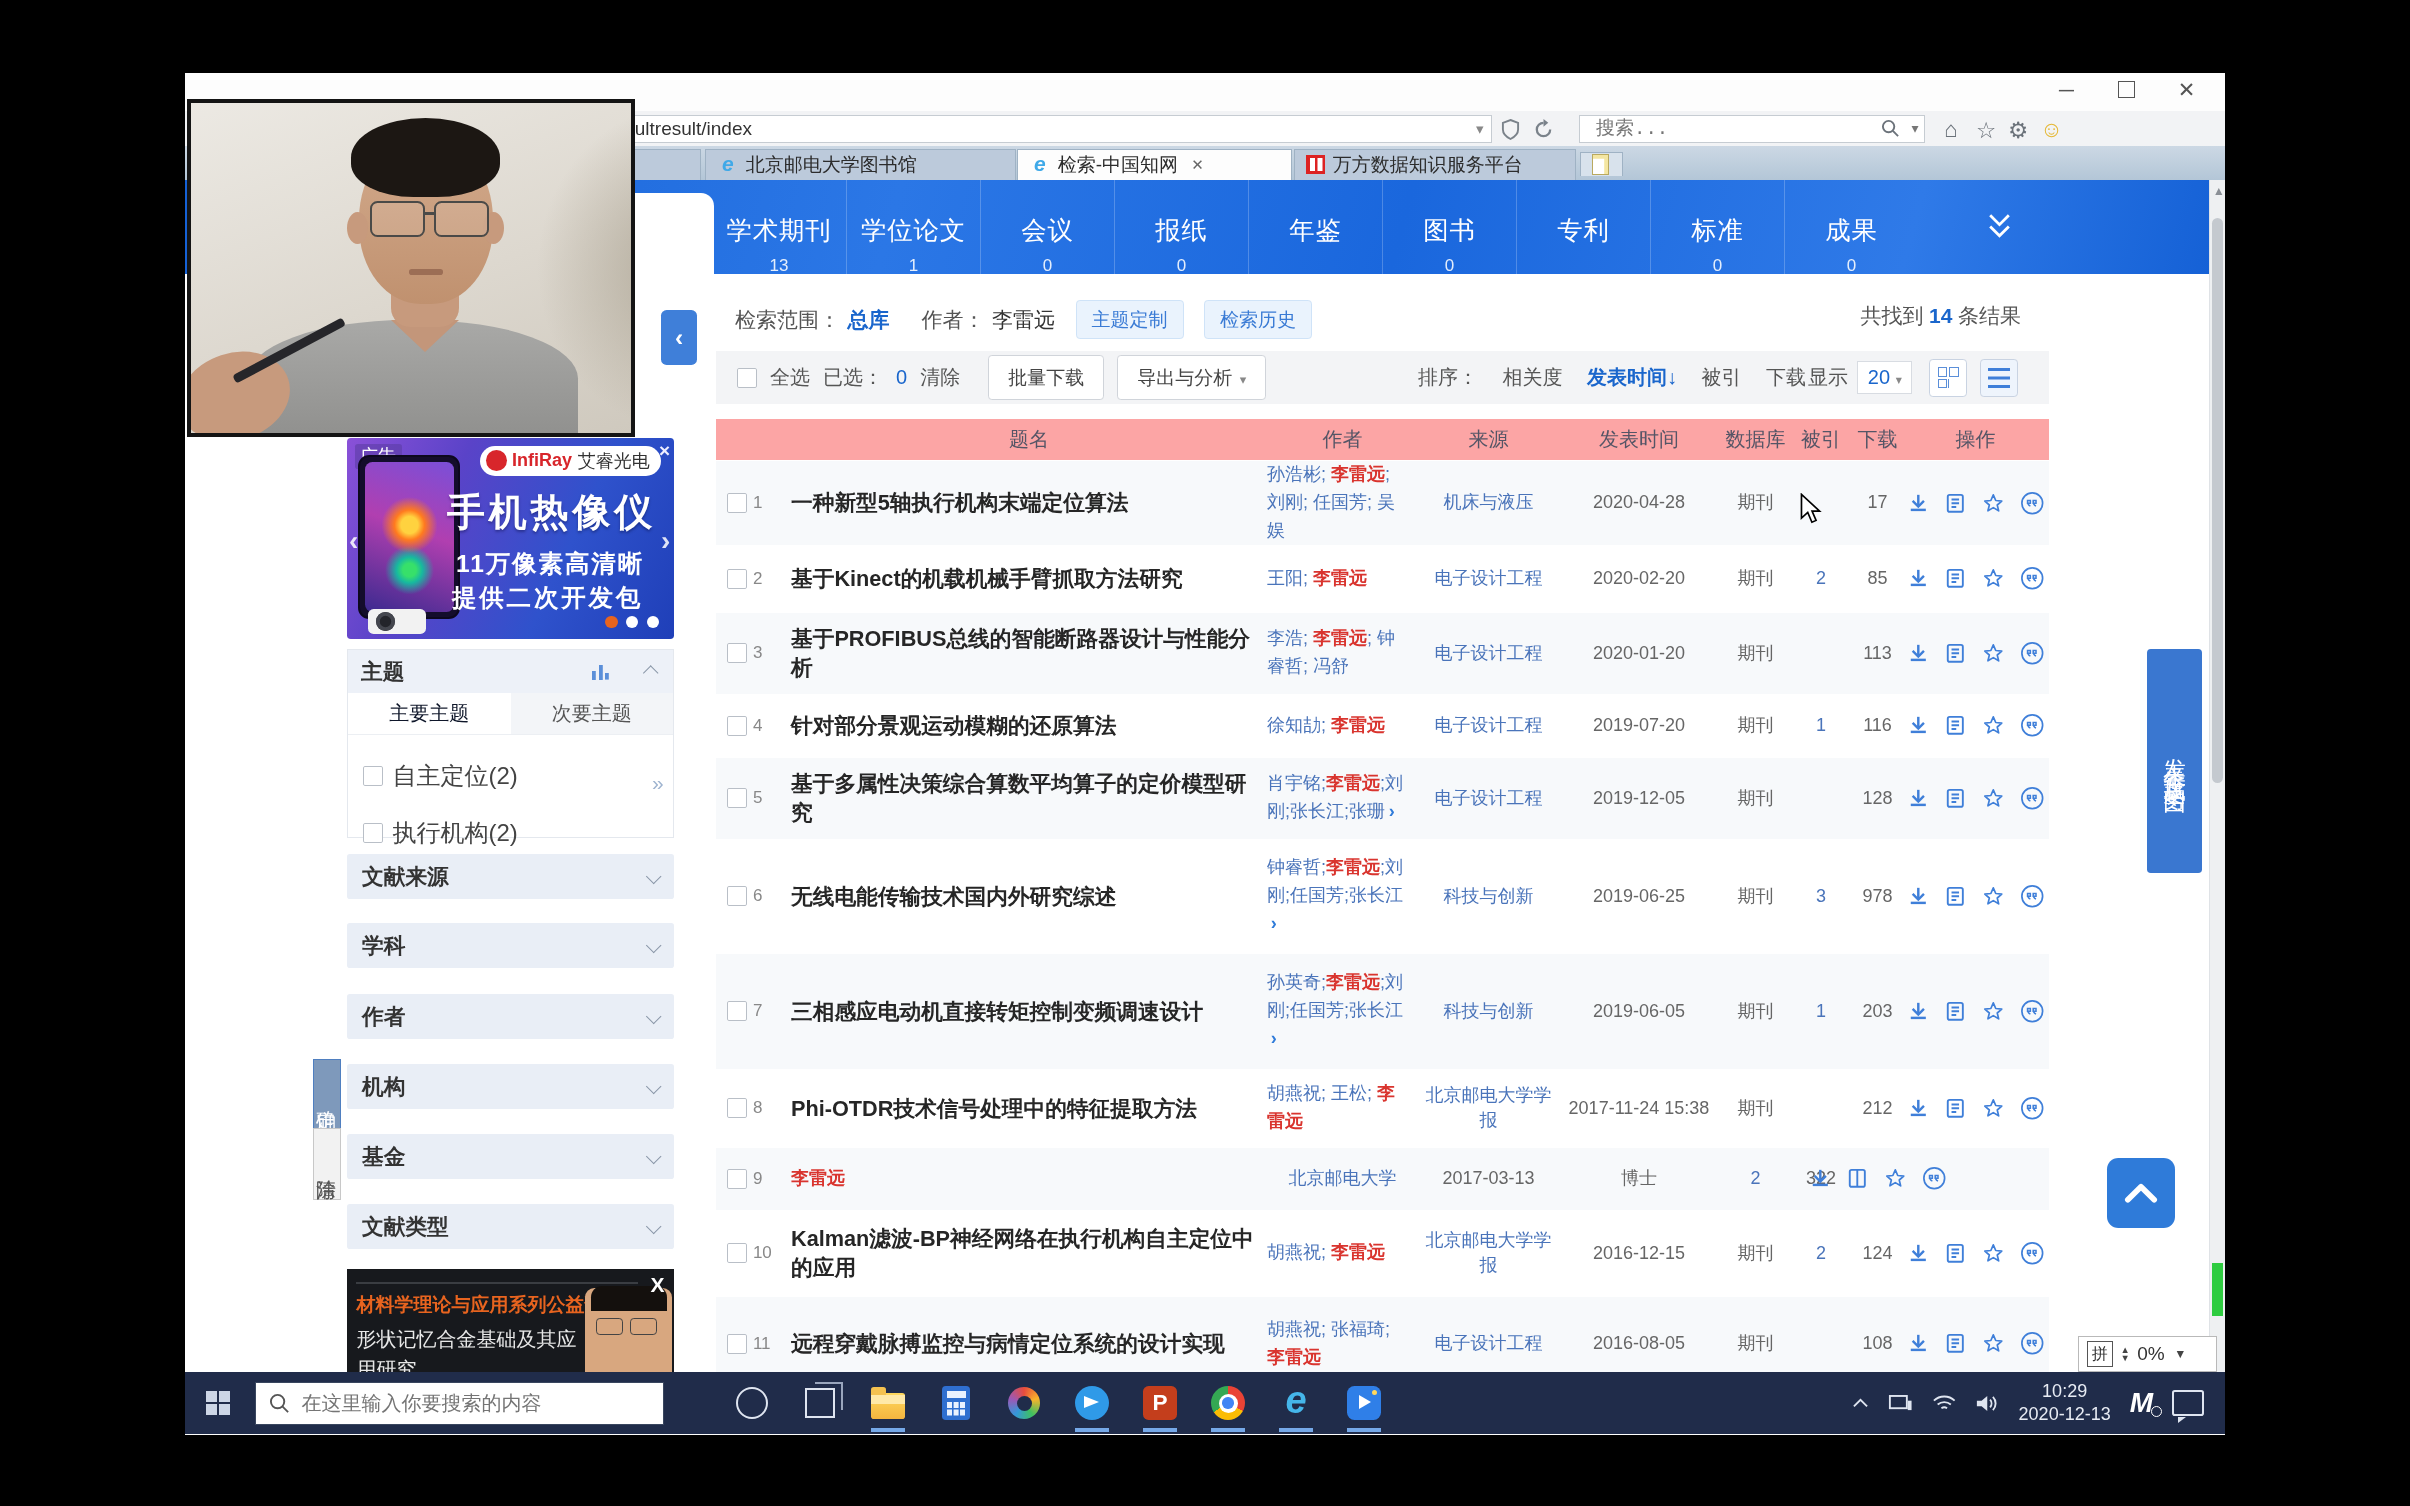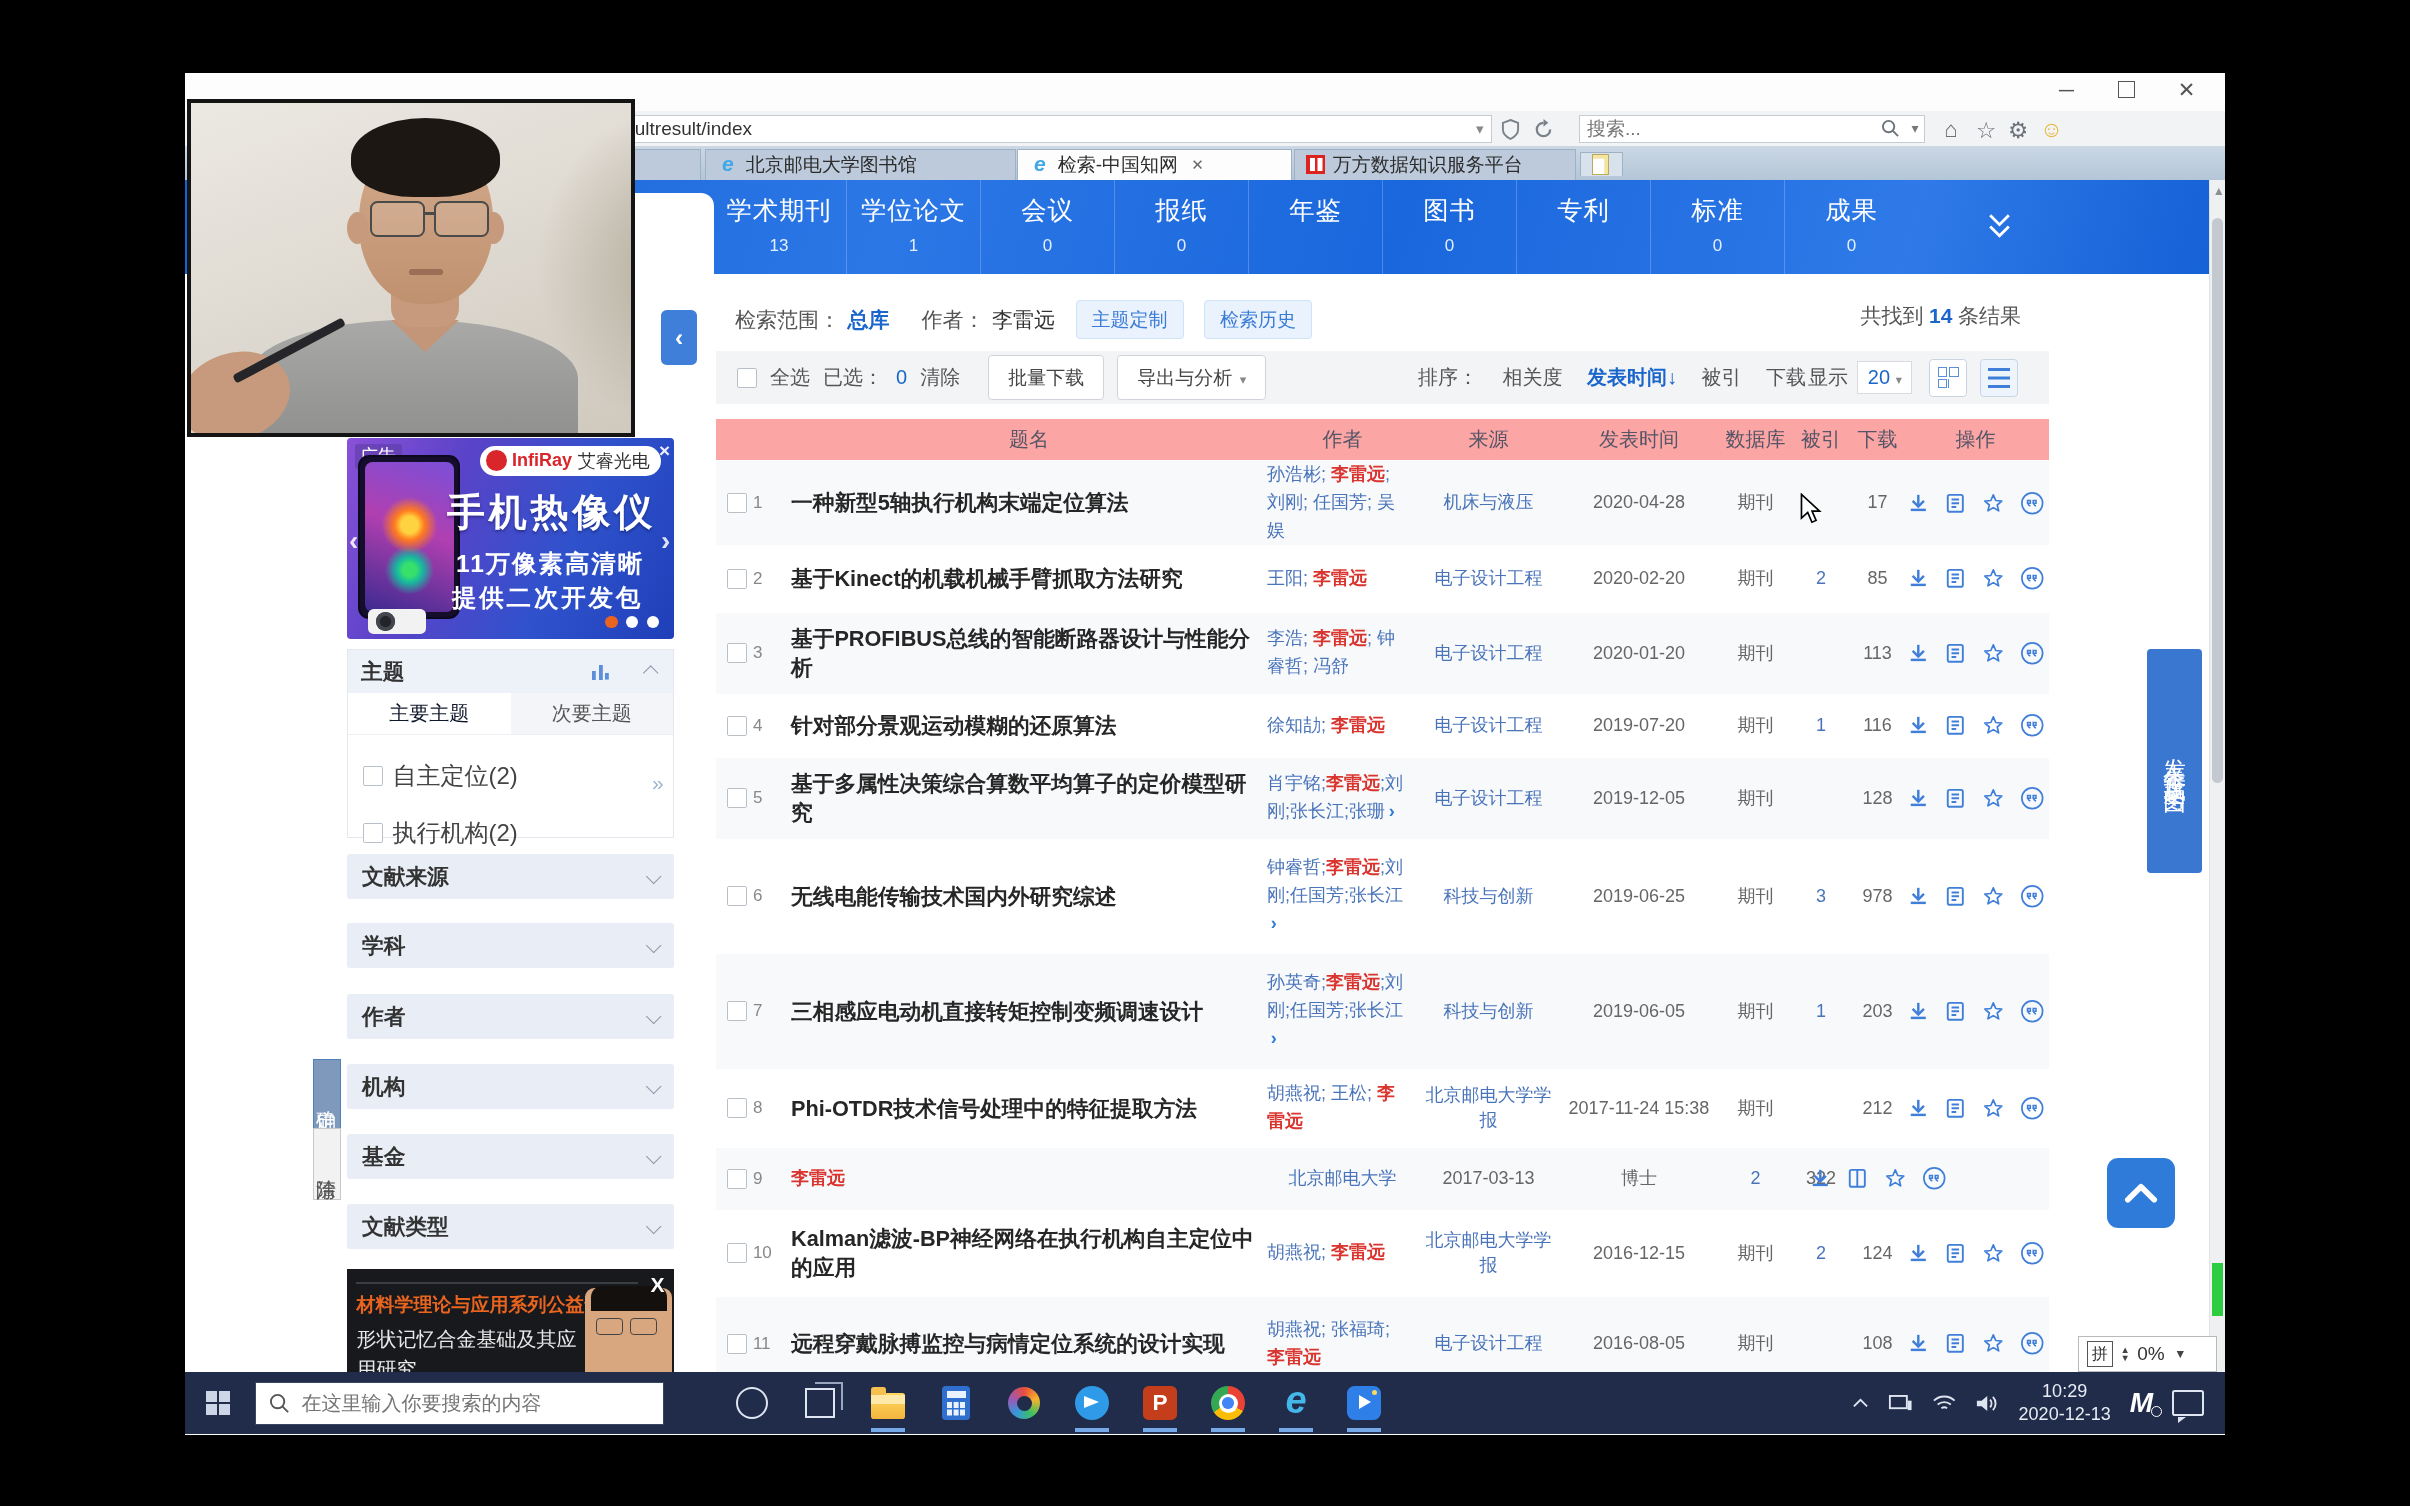--- a/index.html
+++ b/index.html
@@ -10,42 +10,42 @@
   #titlebar{position:absolute;left:0;top:0;width:2040px;height:38px;background:#fdfdfd;}
   .win-controls{position:absolute;right:24.5px;top:3.8px;display:flex;gap:32px;color:#555;}
   .win-controls .wc{width:28px;height:26px;display:flex;align-items:center;justify-content:center;font-size:21px;cursor:default;}
   .wc-max i{display:block;width:15px;height:15px;border:1.9px solid #555;}
   #addrbar{position:absolute;left:0;top:38px;width:2040px;height:36px;background:#f2f3f5;border-bottom:0.9px solid #d9dde1;}
   .addr-field{position:absolute;left:320px;top:3.8px;width:985px;height:26px;background:#fff;border:0.9px solid #c6ccd2;display:flex;align-items:center;}
   .addr-field .url{font-size:19px;color:#333;margin-left:9.4px;white-space:nowrap;}
   .addr-caret{position:absolute;right:7.5px;top:3.8px;color:#888;font-size:15px;}
   .mini-ico{position:absolute;top:7.5px;color:#7a828a;}
   .search-field{position:absolute;left:1394px;top:3.8px;width:344px;height:26px;background:#fff;border:0.9px solid #c6ccd2;display:flex;align-items:center;}
-  .search-field input{border:0;outline:0;font-size:19px;color:#888;margin-left:5px;width:264px;background:transparent;font-family:Liberation Sans, sans-serif;}
+  .search-field input{border:0;outline:0;font-size:19px;color:#888;margin-left:14px;width:264px;background:transparent;font-family:Liberation Mono, monospace;}
   .sf-ico{position:absolute;right:24.5px;top:2.8px;}
   .sf-caret{position:absolute;right:5.6px;top:3.8px;color:#777;font-size:14px;}
   .chrome-ico{position:absolute;top:5.6px;font-size:22.6px;color:#6b727a;}
   .smiley{color:#e5b836 !important;}
   
   #tabstrip{position:absolute;left:0;top:73px;width:2040px;height:34px;background:linear-gradient(#ccd8e4,#b3c6d7);}
   .tab{position:absolute;top:2.8px;height:31px;display:flex;align-items:center;font-size:19px;color:#2c2c2c;background:#bccadb;border:0.9px solid #9fb2c4;border-bottom:0;padding:0 11.3px;box-sizing:border-box;}
   .tab.active{background:#fdfdfd;}
   .tab .tlabel{white-space:nowrap;overflow:hidden;}
   .tab .tclose{margin-left:13px;color:#666;font-size:15px;}
   .ie-glyph{display:inline-block;width:21px;height:21px;border-radius:50%;color:#3fa9e8;font-size:21px;font-weight:bold;font-style:italic;line-height:19px;text-align:center;margin-right:7.5px;}
   .wf-glyph{display:inline-block;width:19px;height:19px;background:#d22;margin-right:7.5px;position:relative;}
   .wf-glyph::after{content:"";position:absolute;left:3.8px;top:2.8px;width:4.7px;height:13px;background:#fff;box-shadow:7.5px 0 0 #fff;}
   .page-glyph{display:inline-block;width:15px;height:19px;background:#fff;border:0.9px solid #b9a95f;box-shadow:inset -3.8px 3.8px 0 #f4e6a2;}
   
   #page{position:absolute;left:0;top:107px;width:2040px;height:1192px;background:#fff;overflow:hidden;}
   #cnki-nav{position:absolute;left:0;top:0;width:2024px;height:94px;
      background:linear-gradient(105deg,#1561d6 0%,#2b77e6 35%,#1a67dd 60%,#2f7ae8 85%,#1561d6 100%);}
   .nav-notch{position:absolute;left:162px;top:13px;width:367px;height:81px;background:#fff;border-radius:13px 13px 0 0;}
   #nav-items{position:absolute;left:527px;top:0;height:94px;display:flex;list-style:none;margin:0;padding:0;}
-  .nav-item{width:134px;text-align:center;color:#fff;position:relative;padding-top:14px;box-sizing:border-box;height:110px;}
+  .nav-item{width:134px;text-align:center;color:#fff;position:relative;padding-top:34px;box-sizing:border-box;height:110px;}
   .nav-item + .nav-item{border-left:0.9px solid rgba(255,255,255,.22);}
   .nav-label{font-size:25.4px;letter-spacing:0.9px;display:block;}
   .nav-count{font-size:17px;color:rgba(255,255,255,.88);display:block;margin-top:7.5px;min-height:19px;}
   .nav-caret{position:absolute;left:50%;bottom:3.8px;margin-left:-5.6px;width:0;height:0;border:5.6px solid transparent;border-top-color:#fff;}
   .nav-more{position:absolute;left:1794px;top:26px;width:41px;height:41px;}
   .nav-more svg{stroke:#fff;fill:none;stroke-width:3;}
   
   #filter-row{position:absolute;left:0;top:94px;width:2024px;height:77px;background:#fff;}
   .collapse-btn{position:absolute;left:476px;top:36px;width:36px;height:55px;background:#3f7fd9;color:#fff;border-radius:5.6px;display:flex;align-items:center;justify-content:center;font-size:24.5px;font-weight:bold;}
   .filter-line{position:absolute;left:550px;top:26px;display:flex;align-items:center;font-size:21px;color:#555;gap:7.5px;}

